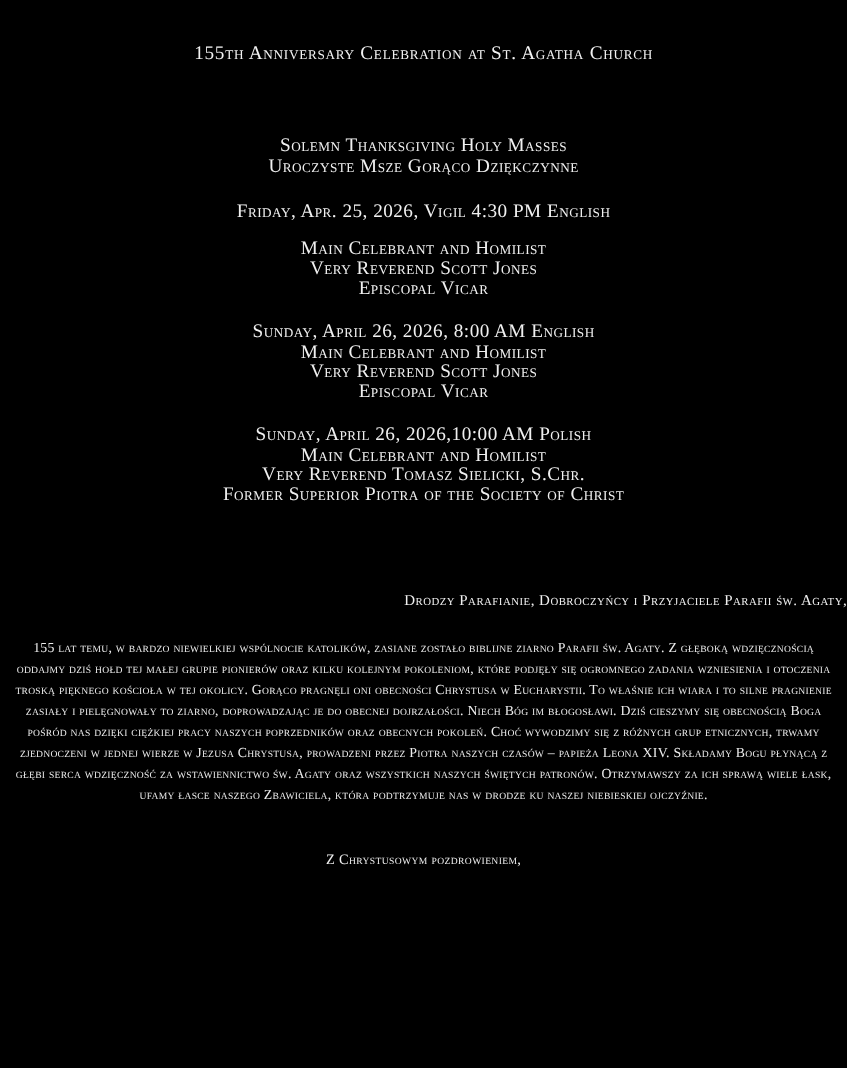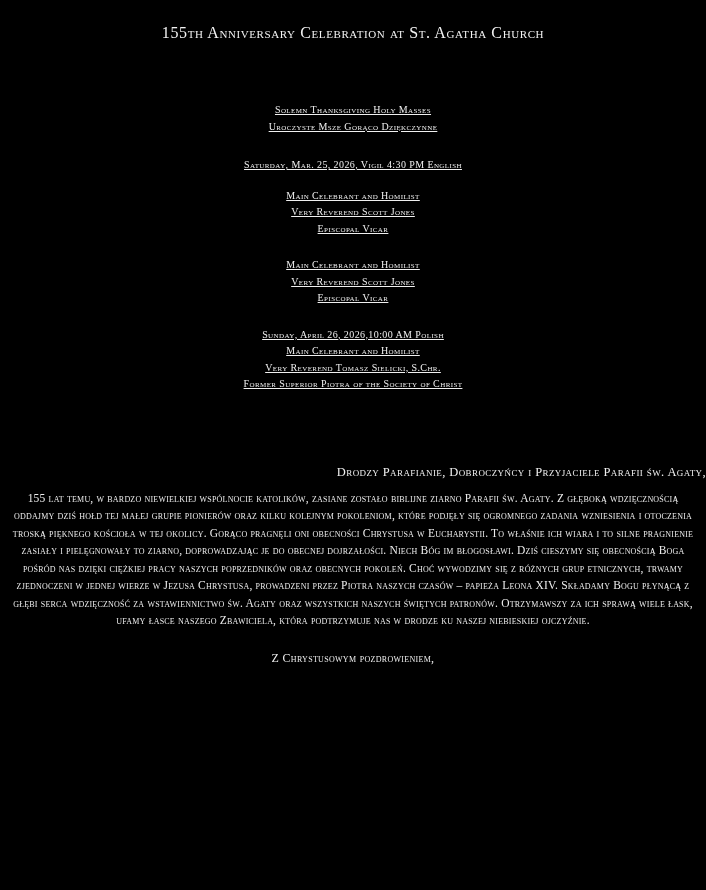--- a/index.html
+++ b/index.html
@@ -19,61 +19,60 @@
     width: 706px;
     height: 890px;
     position: relative;
     box-sizing: border-box;
     padding: 0;
   }
   .title {
     text-align: center;
     font-size: 16px;
     letter-spacing: 0.6px;
-    margin-top: 24px;
+    margin-top: 36px;
     font-weight: 400;
     color: #f2f2f2;
   }
   .masses {
     margin-top: 60px;
     text-align: center;
-    font-size: 10px;
+    font-size: 16px;
     line-height: 16.5px;
     letter-spacing: 0.4px;
     color: #f0f0f0;
-    text-decoration: underline;
   }
   .mass-block {
     margin-bottom: 0;
   }
   .gap-sm { height: 14px; }
   .gap-md { height: 20px; }
   .gap-lg { height: 22px; }
 
   .greeting {
     margin-top: 72px;
     text-align: right;
     font-size: 12.5px;
     letter-spacing: 0.4px;
     color: #f0f0f0;
   }
   .body-text {
-    margin-top: 10px;
+    margin-top: 24px;
     padding: 0 10px;
     text-align: center;
     font-size: 11.5px;
     line-height: 17.5px;
     letter-spacing: 0.2px;
     color: #ededed;
   }
   .body-text p {
     margin: 0;
   }
   .closing {
-    margin-top: 20px;
+    margin-top: 36px;
     text-align: center;
     font-size: 12px;
     line-height: 17px;
     letter-spacing: 0.3px;
     color: #f0f0f0;
   }
 </style>
 </head>
 <body>
 
@@ -81,30 +80,31 @@
 
   <div class="title">155th Anniversary Celebration at St. Agatha Church</div>
 
   <div class="masses">
     <div>Solemn Thanksgiving Holy Masses</div>
     <div>Uroczyste Msze Gorąco Dziękczynne</div>
 
     <div class="gap-lg"></div>
 
     <div class="mass-block">
-      <div>Saturday, Mar. 25, 2026, Vigil 4:30 PM English</div>
+      <div>Friday, Apr. 25, 2026, Vigil 4:30 PM English</div>
       <div class="gap-sm"></div>
       <div>Main Celebrant and Homilist</div>
       <div>Very Reverend Scott Jones</div>
       <div>Episcopal Vicar</div>
     </div>
 
     <div class="gap-md"></div>
 
     <div class="mass-block">
+      <div>Sunday, April 26, 2026, 8:00 AM English</div>
       <div>Main Celebrant and Homilist</div>
       <div>Very Reverend Scott Jones</div>
       <div>Episcopal Vicar</div>
     </div>
 
     <div class="gap-md"></div>
 
     <div class="mass-block">
       <div>Sunday, April 26, 2026,10:00 AM Polish</div>
       <div>Main Celebrant and Homilist</div>

